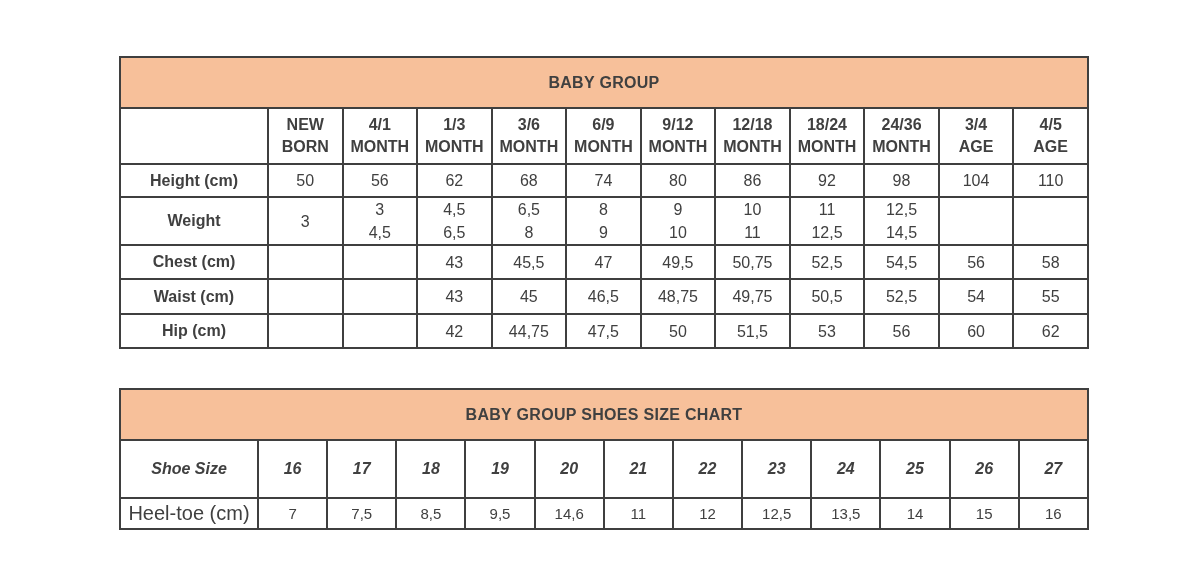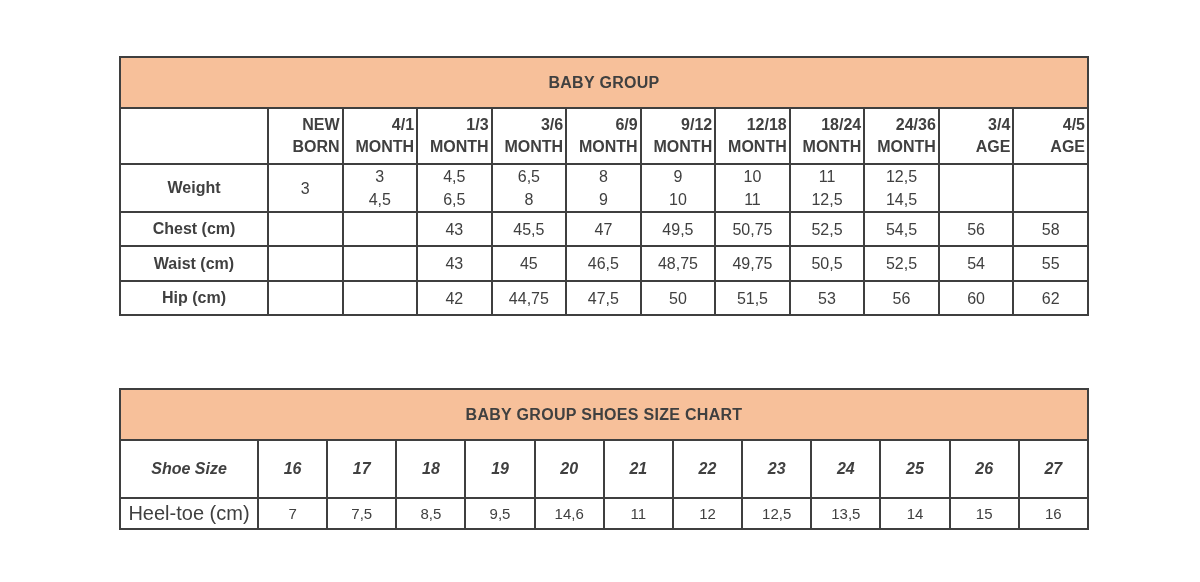--- a/index.html
+++ b/index.html
@@ -34,21 +34,20 @@
     font-size: 21px;
     height: 49px;
     letter-spacing: 0.3px;
   }
   tr.head-row td {
     font-weight: bold;
     height: 54px;
     white-space: pre-line;
     line-height: 1.35;
     font-size: 16px;
-    text-align: right;
   }
   td.rlabel {
     text-align: left;
     font-weight: bold;
     padding-left: 11px;
   }
   td.val { white-space: pre-line; line-height: 1.45; }
   tr.r-height td { height: 31px; }
   tr.r-weight td { height: 46px; }
   tr.r-chest  td { height: 32px; }
@@ -102,20 +101,34 @@
         <td>12/18
 MONTH</td>
         <td>18/24
 MONTH</td>
         <td>24/36
 MONTH</td>
         <td>3/4
 AGE</td>
         <td>4/5
 AGE</td>
+      </tr>
+      <tr class="r-height">
+        <td class="rlabel">Height (cm)</td>
+        <td class="val">50</td>
+        <td class="val">56</td>
+        <td class="val">62</td>
+        <td class="val">68</td>
+        <td class="val">74</td>
+        <td class="val">80</td>
+        <td class="val">86</td>
+        <td class="val">92</td>
+        <td class="val">98</td>
+        <td class="val">104</td>
+        <td class="val">110</td>
       </tr>
       <tr class="r-weight">
         <td class="rlabel">Weight</td>
         <td class="val">3</td>
         <td class="val">3
 4,5</td>
         <td class="val">4,5
 6,5</td>
         <td class="val">6,5
 8</td>

